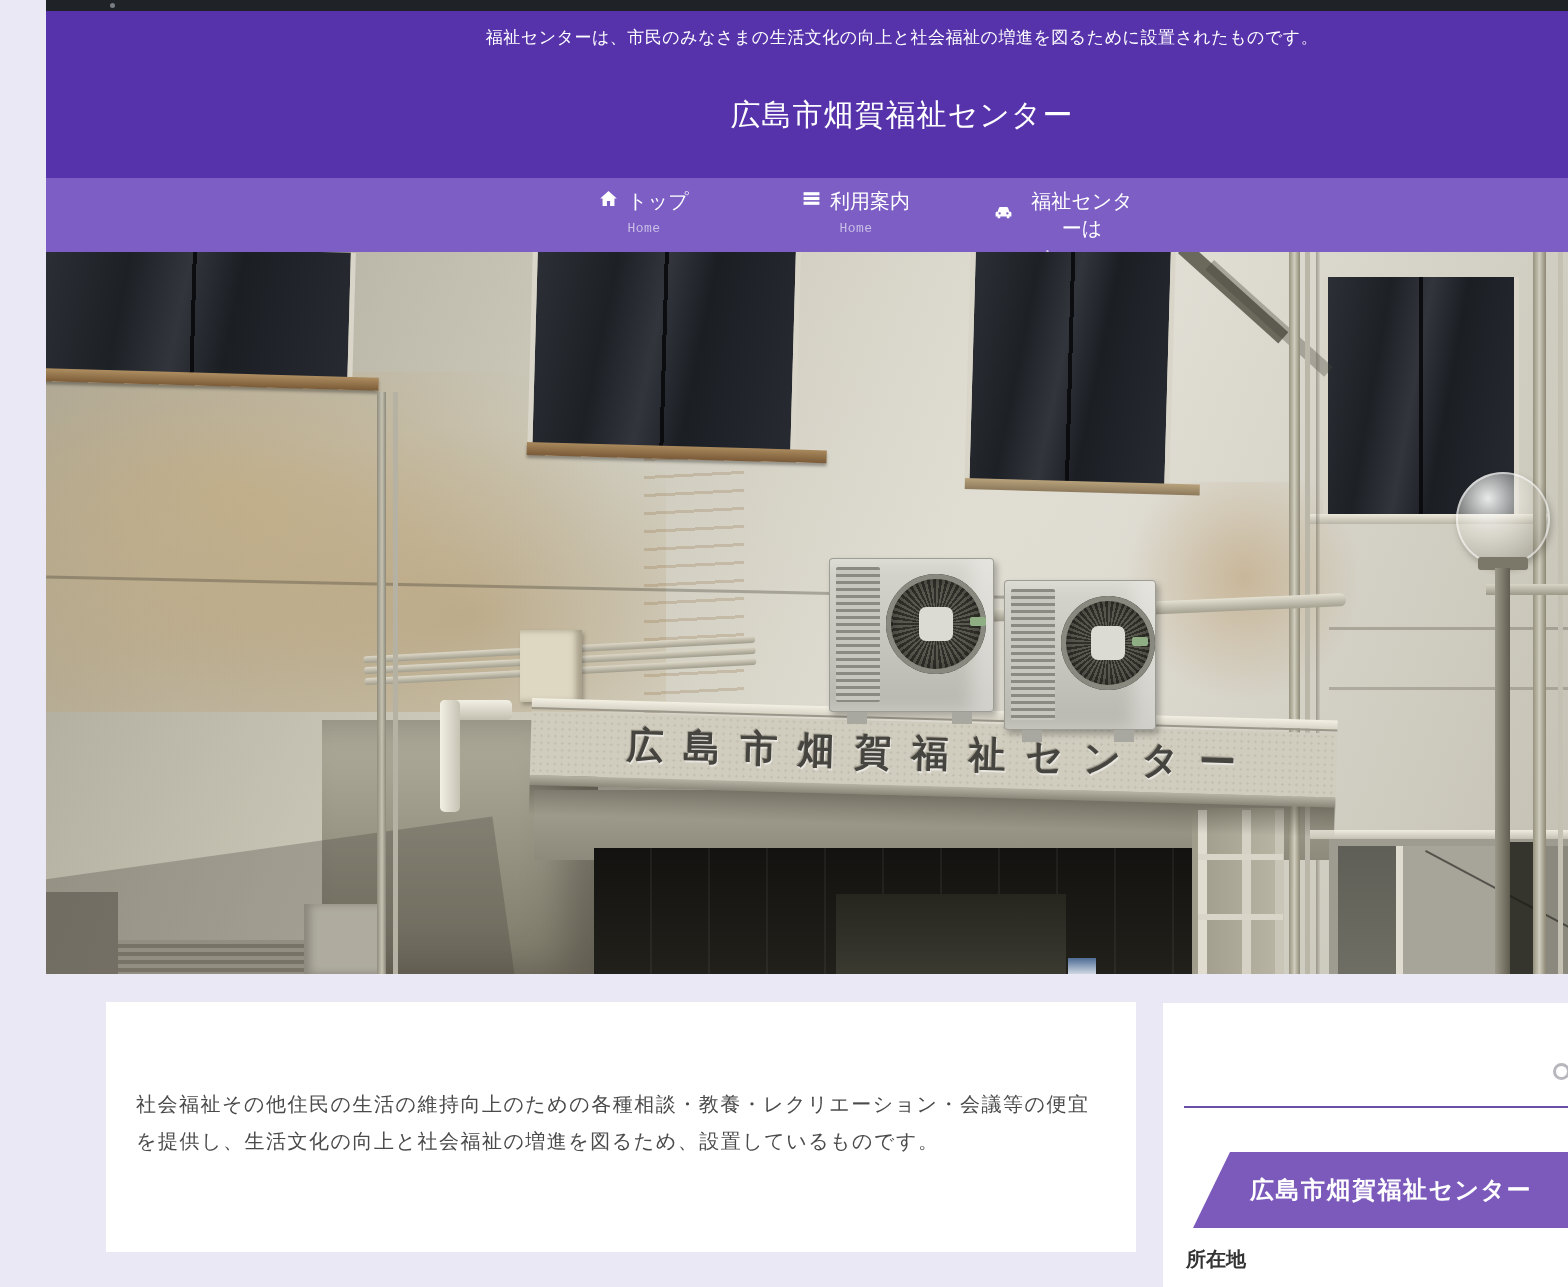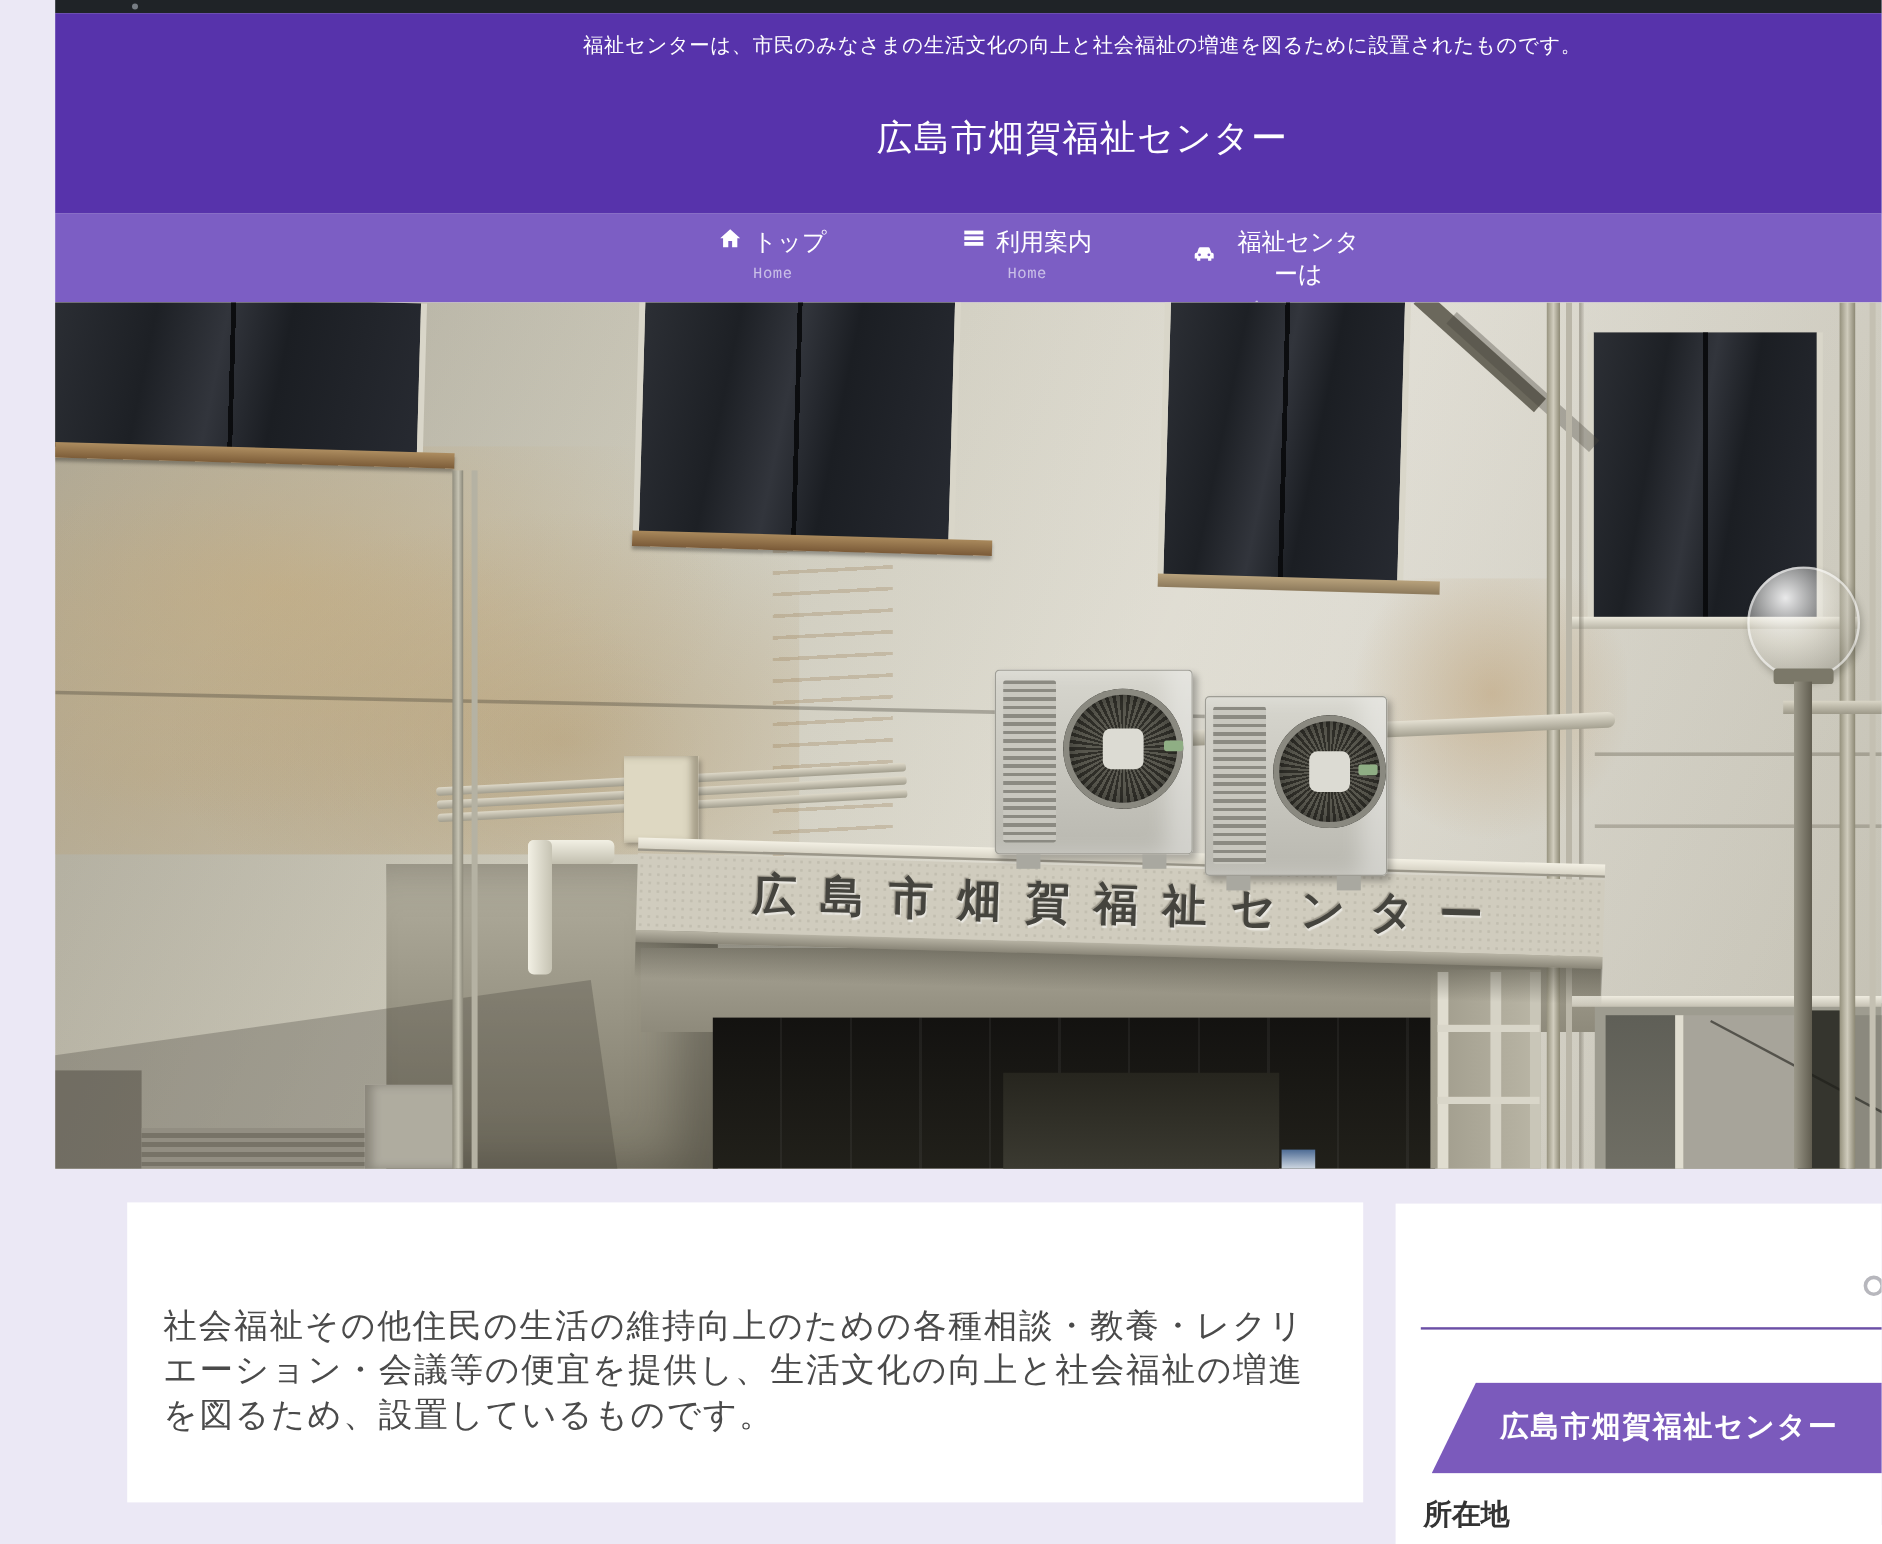--- a/index.html
+++ b/index.html
@@ -133,33 +133,33 @@
 
   
   .globe { left:1410px; top:220px; width:94px; height:94px; border-radius:50%;
       background:radial-gradient(circle at 34% 28%,rgba(255,255,255,.9),rgba(234,232,222,.35) 42%,rgba(130,128,116,.28) 72%,rgba(88,86,76,.45));
       box-shadow:inset 0 0 0 2px rgba(255,255,255,.55), 2px 4px 6px rgba(60,58,48,.3); }
   .lamp-cap { left:1432px; top:305px; width:50px; height:13px; background:#7b7869; border-radius:3px; }
   .lamp-pole { left:1449px; top:316px; width:15px; height:406px; background:linear-gradient(90deg,#9b9889,#615d50); }
 
   
   .main-card { left:60px; top:1002px; width:1030px; height:250px; background:#ffffff; }
-  .intro { position:absolute; left:30px; top:84px; width:970px; color:#4a4a4a; font-size:28px; letter-spacing:1.5px; line-height:37px; }
+  .intro { position:absolute; left:30px; top:84px; width:970px; color:#4a4a4a; font-size:20px; letter-spacing:1.5px; line-height:37px; }
   .sidebar-card { left:1117px; top:1003px; width:451px; height:284px; background:#ffffff; }
   .search-input { position:absolute; left:34px; top:50px; width:330px; height:40px; border:none; outline:none;
       font-size:20px; color:#444; background:transparent; font-family:"Liberation Sans","DejaVu Sans",sans-serif; }
   .search-input::placeholder { color:#9b99a3; opacity:1; }
   .search-underline { position:absolute; left:21px; top:103px; width:405px; height:2px; background:#6b4fa6; }
   .search-icon { position:absolute; left:390px; top:60px; width:30px; height:30px; cursor:pointer; }
   .search-icon .lens { position:absolute; left:0; top:0; width:17px; height:17px; border:3px solid #b7b7bd; border-radius:50%; }
   .search-icon .handle { position:absolute; left:18px; top:18px; width:10px; height:3px; background:#b7b7bd; transform:rotate(45deg); }
   .side-banner { position:absolute; left:30px; top:149px; width:396px; height:76px; background:#7b5abc;
       clip-path:polygon(37px 0,100% 0,100% 100%,0 100%);
       color:#fff; font-weight:bold; font-size:24px; letter-spacing:1.5px; line-height:76px; text-align:center; cursor:pointer; }
-  .side-heading { position:absolute; left:23px; top:243px; font-size:24px; font-weight:bold; color:#333; }
+  .side-heading { position:absolute; left:23px; top:243px; font-size:20px; font-weight:bold; color:#333; }
 </style>
 </head>
 <body>
 
 <div class="abs topbar">
   <div class="abs topbar-dot"></div>
 </div>
 
 <div class="abs header">
   <div class="hshift abs tagline">福祉センターは、市民のみなさまの生活文化の向上と社会福祉の増進を図るために設置されたものです。</div>

